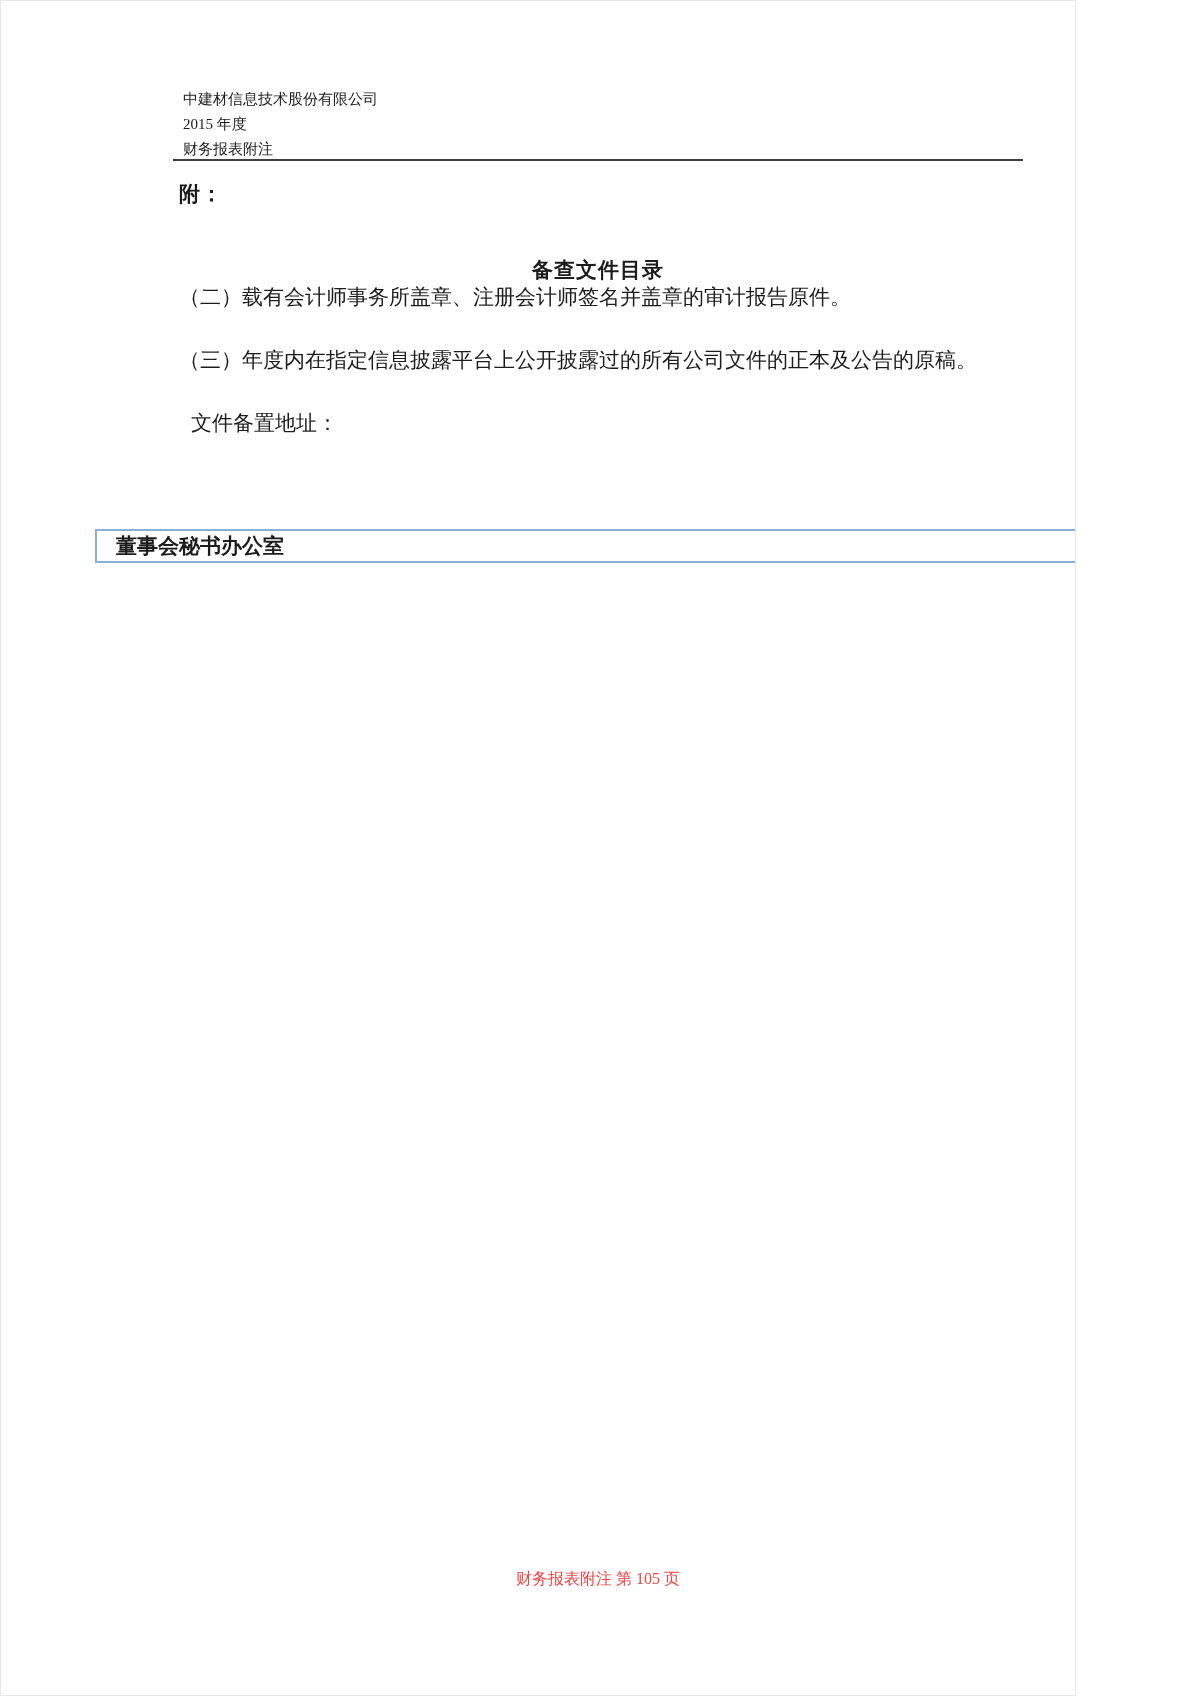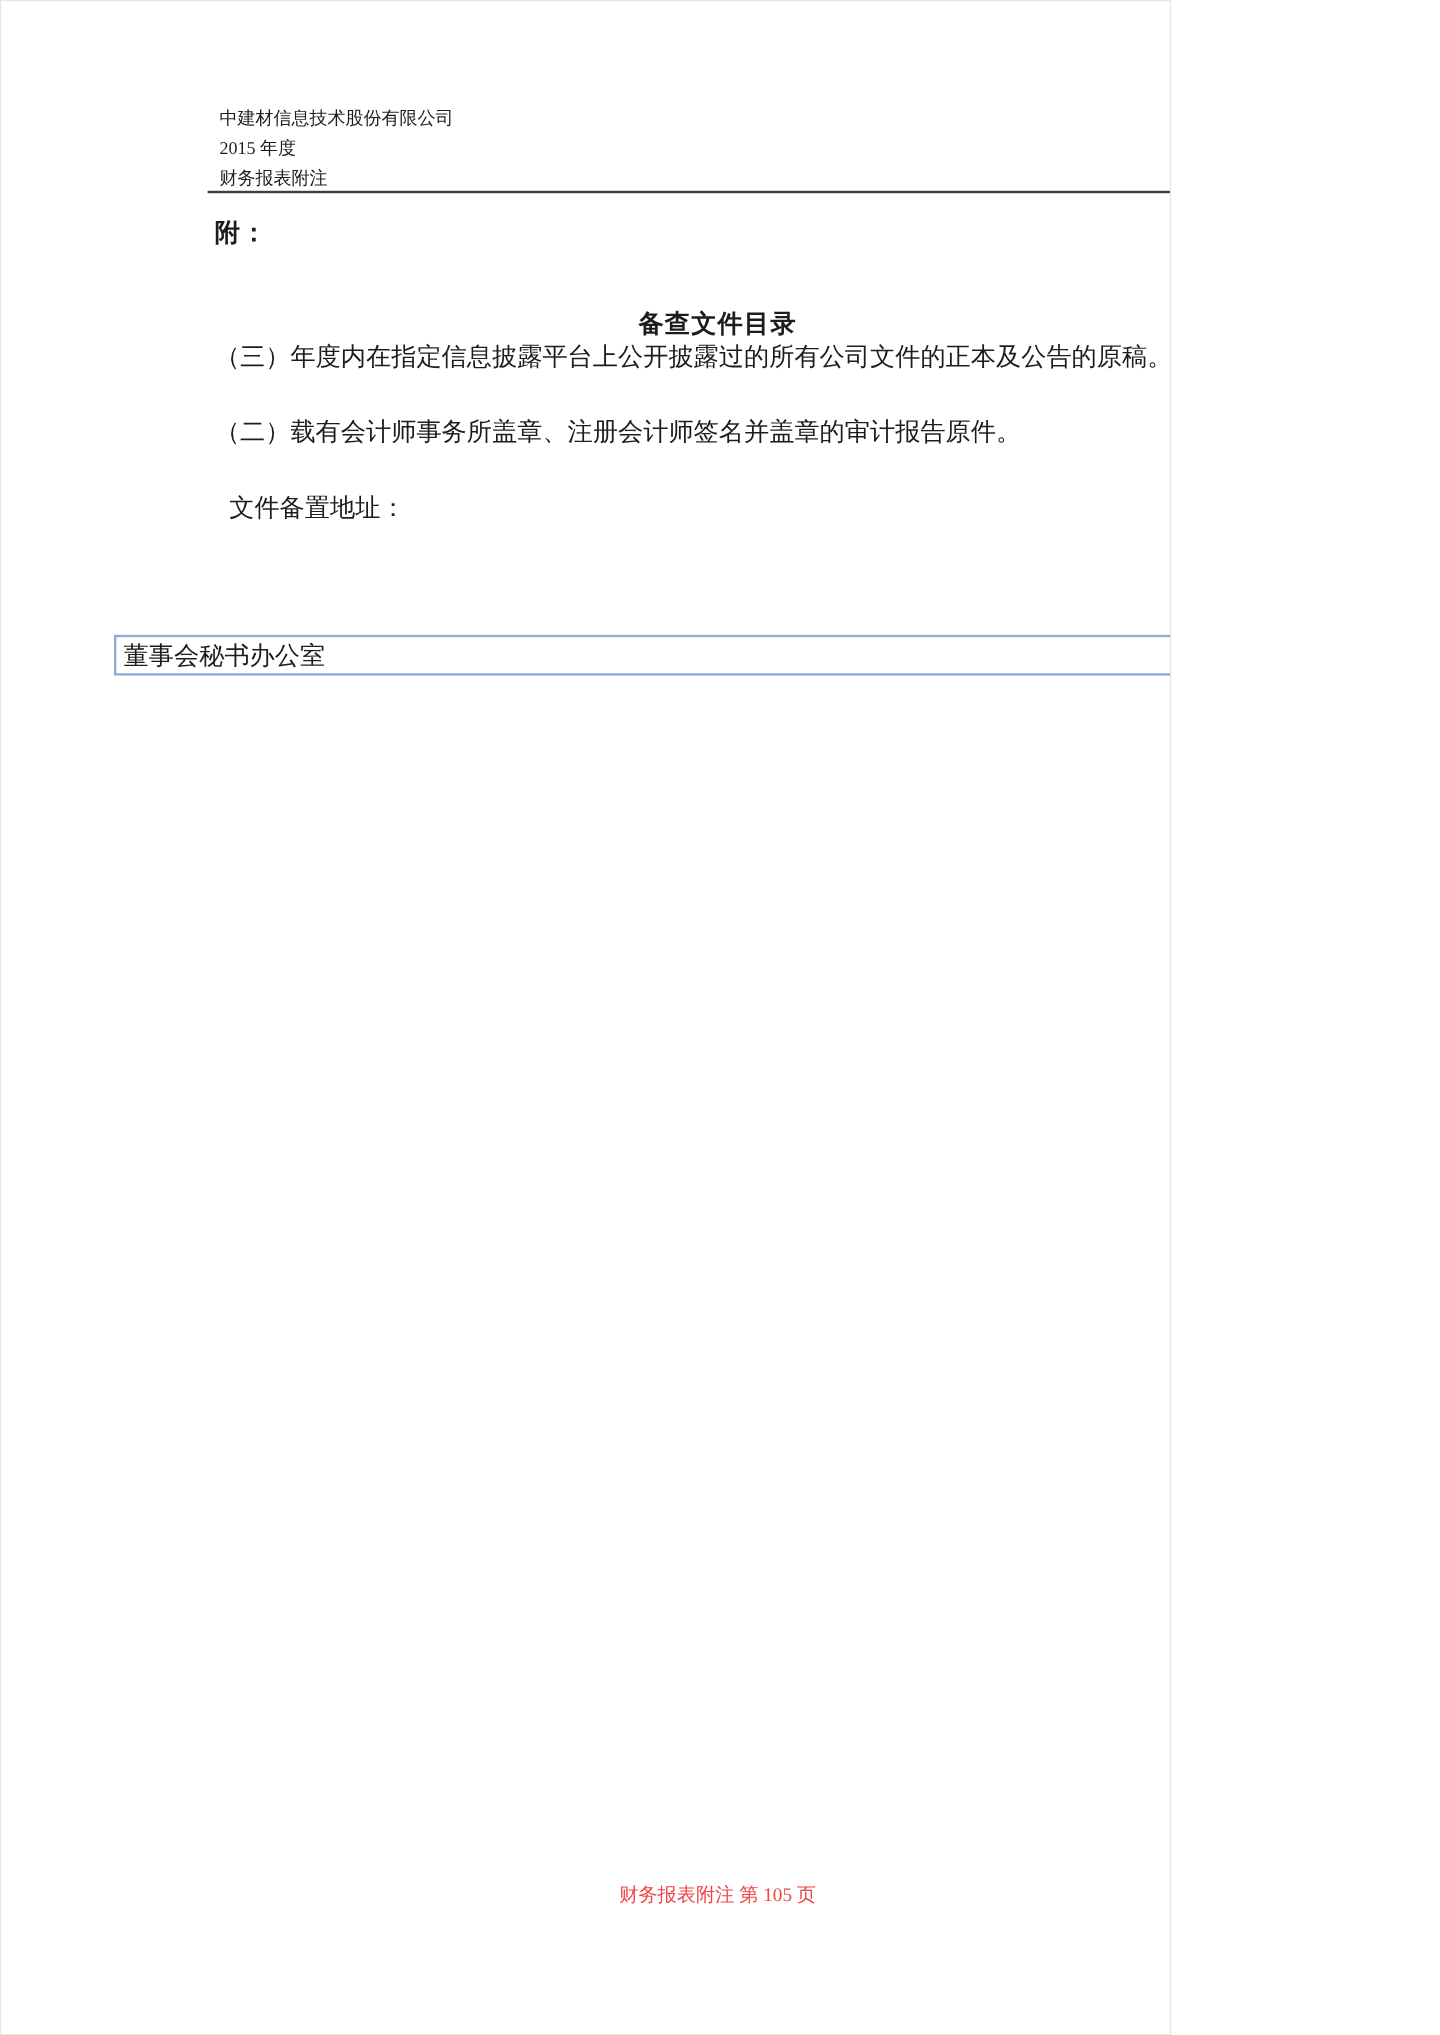--- a/index.html
+++ b/index.html
@@ -7,21 +7,21 @@
   body {
     width: 1200px;
     height: 1696px;
     font-family: "Liberation Serif", "DejaVu Serif", serif;
     color: #1c1c1c;
     position: relative;
   }
   .page {
     position: absolute;
     left: 0; top: 0;
-    width: 976px;
+    width: 1076px;
     height: 1696px;
     background: #ffffff;
     border: 1px solid #e6e6e6;
     overflow: hidden;
   }
   .doc-header {
     position: absolute;
     left: 182px;
     top: 86px;
     font-size: 15px;
@@ -81,24 +81,25 @@
     top: 528px;
     width: 1006px;
     height: 34px;
     border: 2px solid #8aaed6;
     background: #ffffff;
     display: flex;
     align-items: center;
     cursor: text;
   }
   .address-field .field-text {
-    padding-left: 6px;
+    padding-left: 19px;
     font-size: 21px;
     line-height: 30px;
     white-space: nowrap;
+    font-weight: bold;
   }
   .doc-footer {
     position: absolute;
     left: 172px;
     top: 1568px;
     width: 850px;
     text-align: center;
     font-size: 16px;
     color: #ef4444;
   }
@@ -114,22 +115,22 @@
     <div>财务报表附注</div>
   </div>
 
   <div class="header-rule"></div>
 
   <div class="attachment-label">附：</div>
 
   <div class="doc-title">备查文件目录</div>
 
   <div class="content">
+    <p class="list-item">（二）载有会计师事务所盖章、注册会计师签名并盖章的审计报告原件。</p>
     <p class="list-item">（三）年度内在指定信息披露平台上公开披露过的所有公司文件的正本及公告的原稿。</p>
-    <p class="list-item">（二）载有会计师事务所盖章、注册会计师签名并盖章的审计报告原件。</p>
     <p class="address-label">文件备置地址：</p>
   </div>
 
   <div class="address-field">
     <span class="field-text">董事会秘书办公室</span>
   </div>
 
   <div class="doc-footer">
     <span>财务报表附注 第 105 页</span>
   </div>

